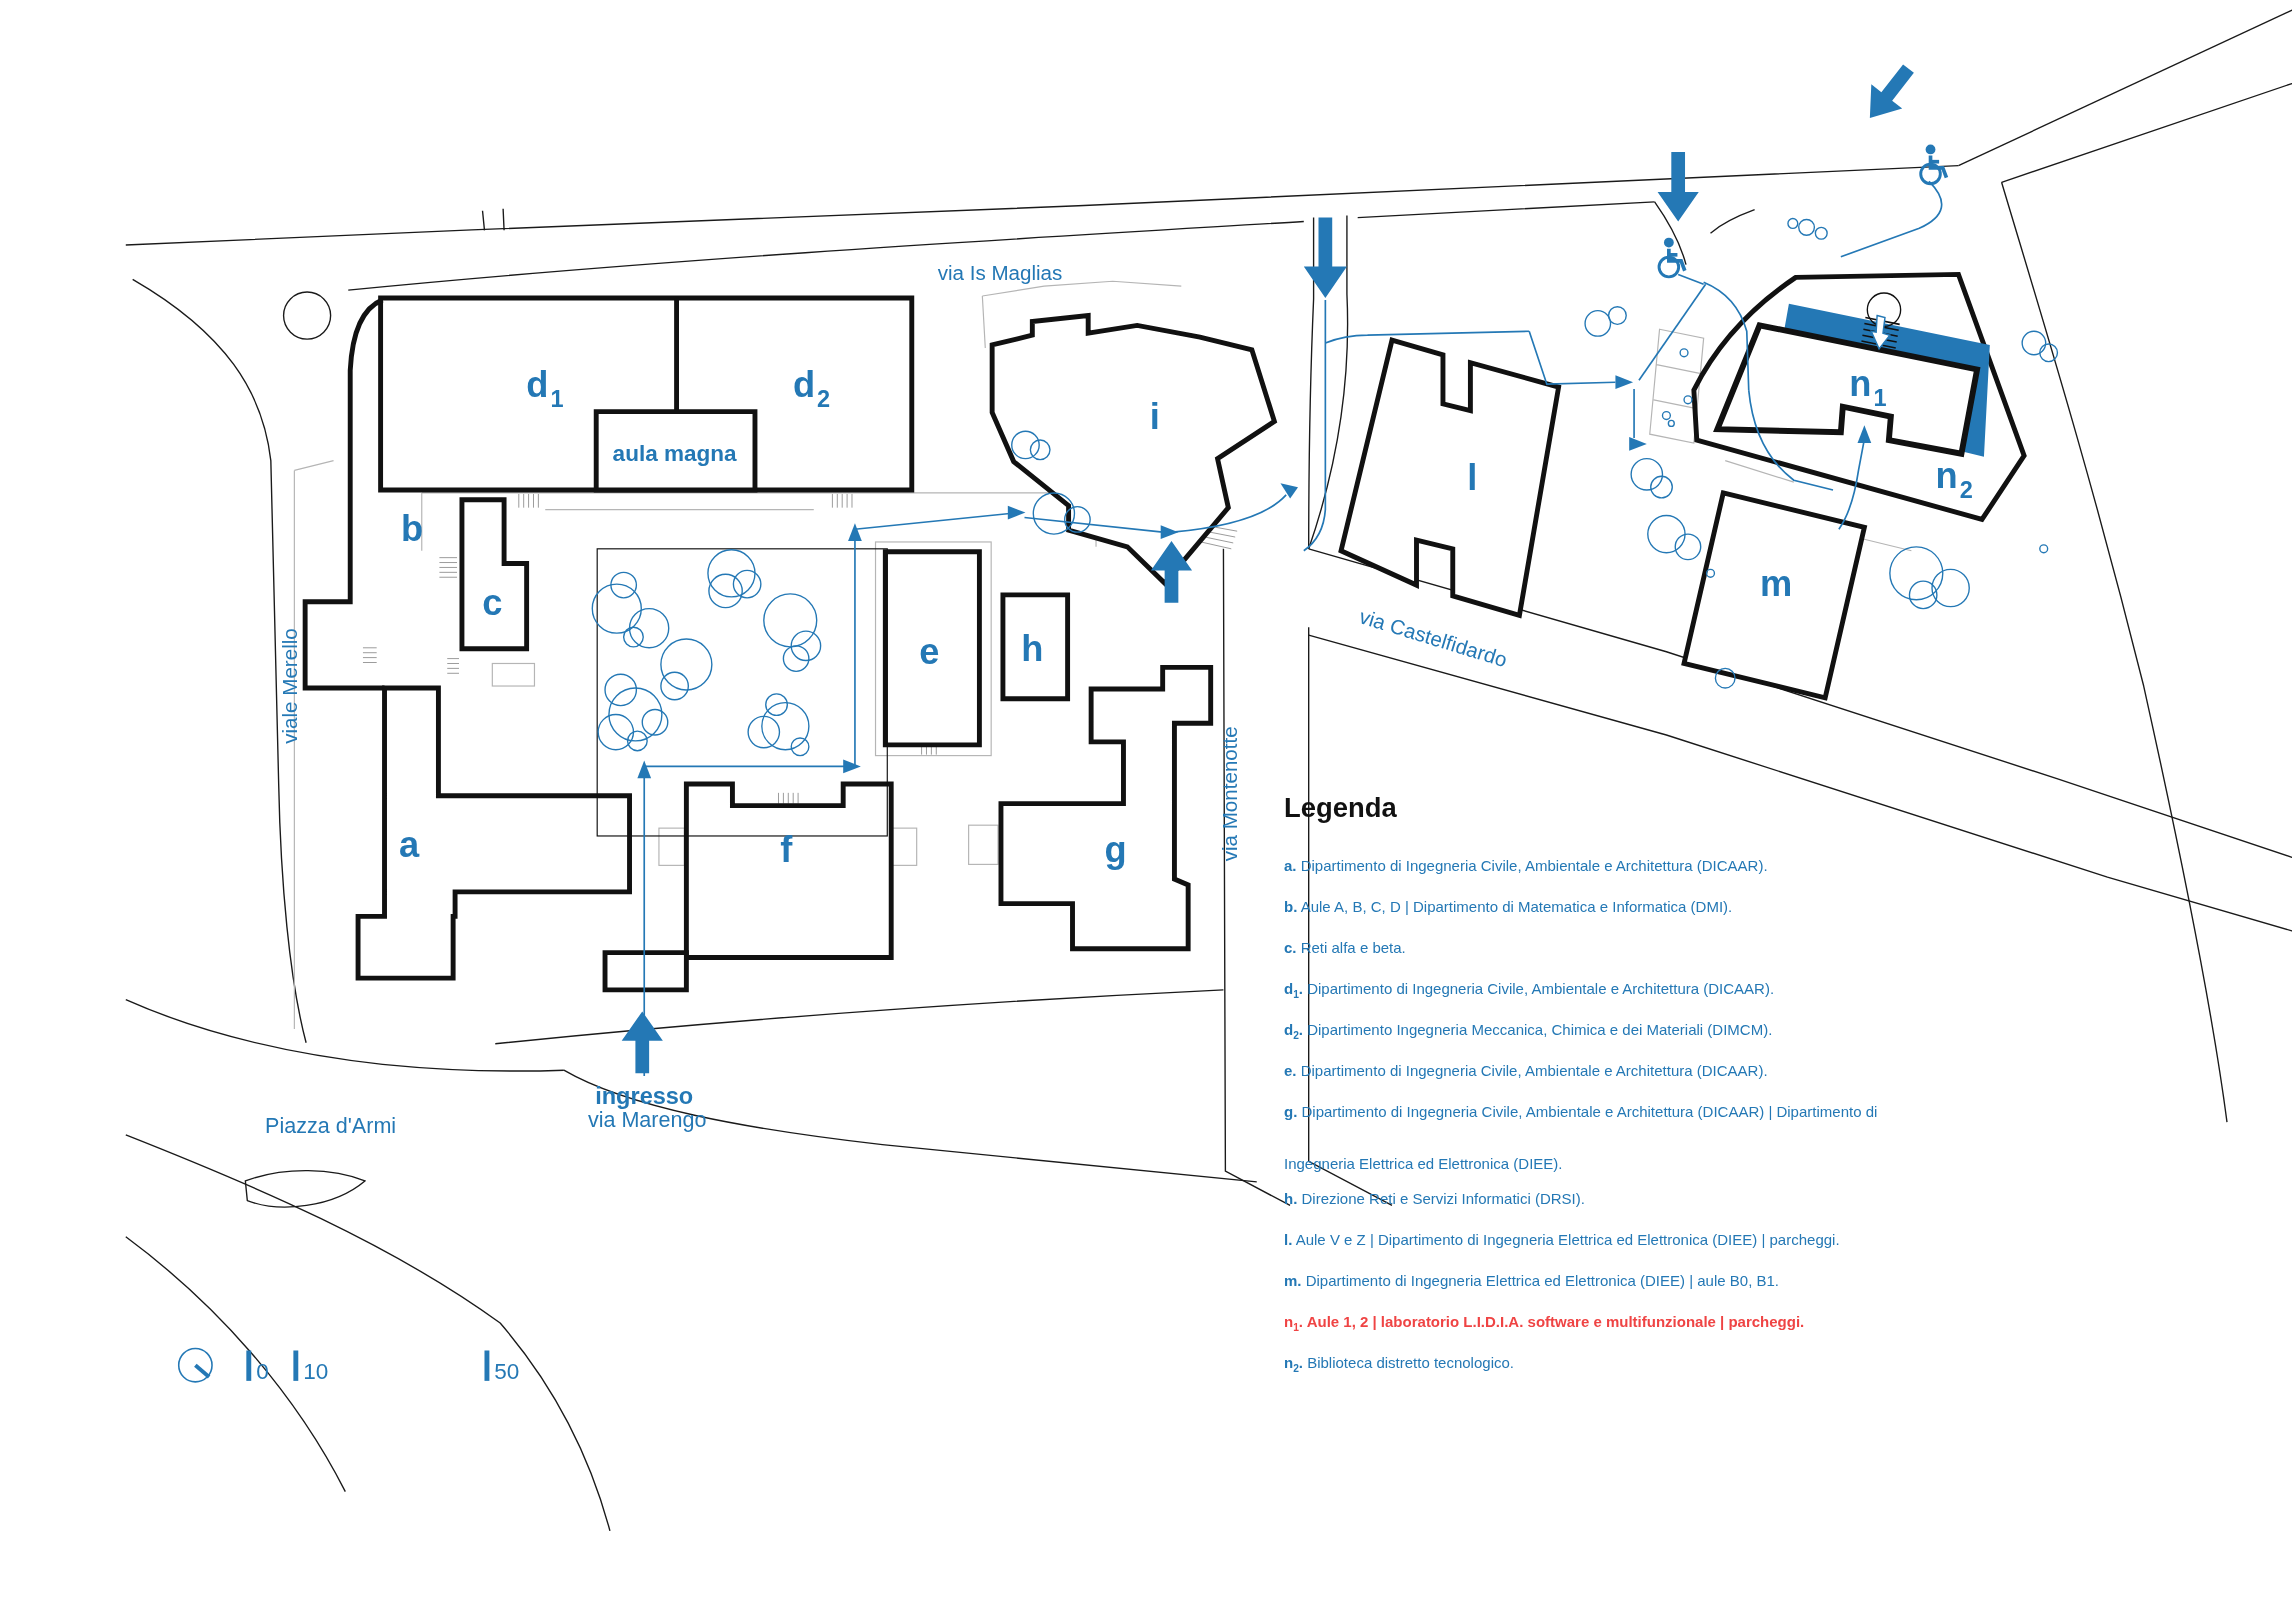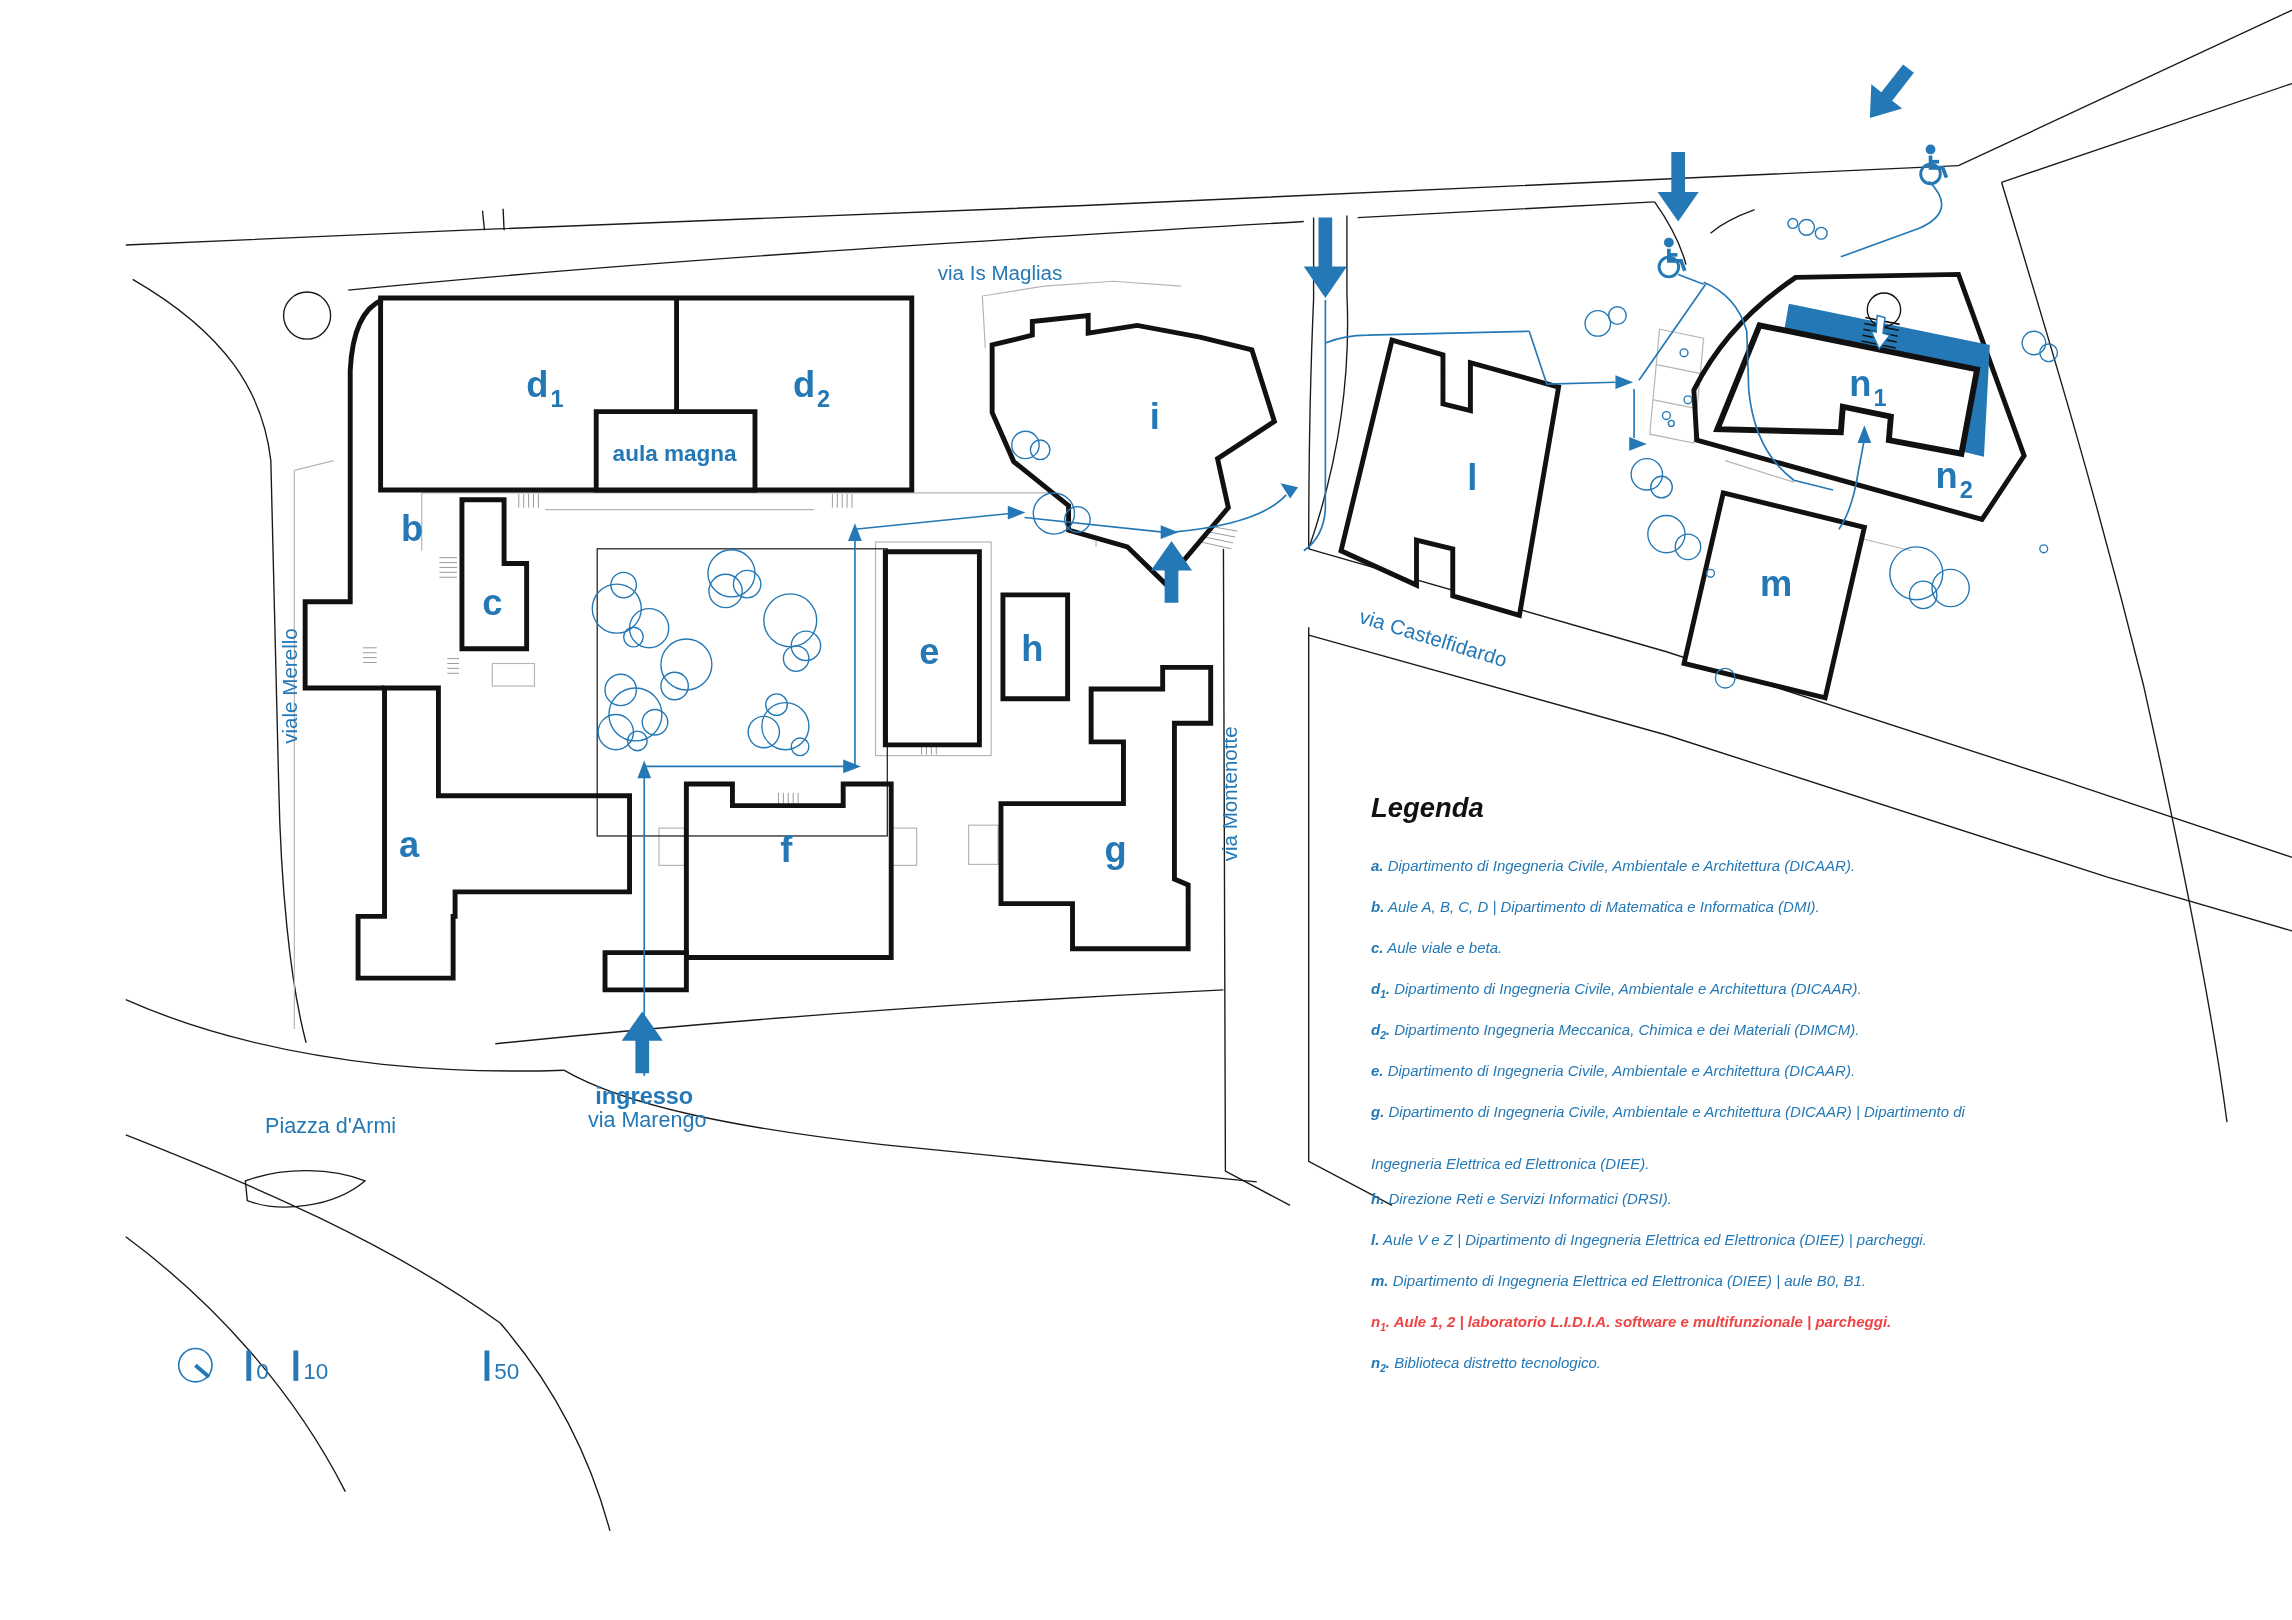--- a/index.html
+++ b/index.html
@@ -6,21 +6,21 @@
   body{width:2293px;height:1620px;position:relative;font-family:"Liberation Sans",sans-serif;overflow:hidden;}
   #map-svg{position:absolute;left:0;top:0;}
   svg text{font-family:"Liberation Sans",sans-serif;}
   .bld-label{font-size:37px;font-weight:bold;fill:#2478b5;text-anchor:middle;}
   .bld-sub{font-size:24px;font-weight:bold;fill:#2478b5;text-anchor:middle;}
   .street-label{font-size:21px;fill:#2478b5;text-anchor:middle;}
   .small-label{font-size:22px;fill:#2478b5;text-anchor:middle;}
   .bold-label{font-size:24px;font-weight:bold;fill:#2478b5;text-anchor:middle;}
   .aula-label{font-size:23px;font-weight:bold;fill:#2478b5;text-anchor:middle;}
   .scale-num{font-size:23px;fill:#2478b5;text-anchor:start;}
-  .legend{position:absolute;left:1371px;top:792px;width:912px;font-style:italic;}
+  .legend{position:absolute;left:1284px;top:792px;width:912px;}
   .legend-title{font-size:27.4px;font-weight:bold;color:#111;margin:0 0 23.5px 0;}
   .legend-row{font-size:15px;line-height:35px;color:#2478b5;white-space:nowrap;}
   .legend-row .lkey{font-weight:bold;}
   .legend-row sub{font-size:0.68em;}
   .legend-row.emph{color:#ef4444;font-weight:bold;}
   .lsecond{display:block;margin-top:11px;}
 </style>
 </head>
 <body>
 
@@ -270,21 +270,21 @@
     <text class="bold-label" x="657" y="1126">ingresso</text>
     <text class="small-label" x="660" y="1150">via Marengo</text>
   </g>
 </svg>
 
 <div class="legend">
   <div class="legend-title">Legenda</div>
 
   <div class="legend-row"><span class="lkey"><span>a</span><sub></sub><span>.</span></span> <span>Dipartimento di Ingegneria Civile, Ambientale e Architettura (DICAAR).</span></div>
   <div class="legend-row"><span class="lkey"><span>b</span><sub></sub><span>.</span></span> <span>Aule A, B, C, D | Dipartimento di Matematica e Informatica (DMI).</span></div>
-  <div class="legend-row"><span class="lkey"><span>c</span><sub></sub><span>.</span></span> <span>Aule viale e beta.</span></div>
+  <div class="legend-row"><span class="lkey"><span>c</span><sub></sub><span>.</span></span> <span>Reti alfa e beta.</span></div>
   <div class="legend-row"><span class="lkey"><span>d</span><sub>1</sub><span>.</span></span> <span>Dipartimento di Ingegneria Civile, Ambientale e Architettura (DICAAR).</span></div>
   <div class="legend-row"><span class="lkey"><span>d</span><sub>2</sub><span>.</span></span> <span>Dipartimento Ingegneria Meccanica, Chimica e dei Materiali (DIMCM).</span></div>
   <div class="legend-row"><span class="lkey"><span>e</span><sub></sub><span>.</span></span> <span>Dipartimento di Ingegneria Civile, Ambientale e Architettura (DICAAR).</span></div>
   <div class="legend-row"><span class="lkey"><span>g</span><sub></sub><span>.</span></span> <span>Dipartimento di Ingegneria Civile, Ambientale e Architettura (DICAAR) | Dipartimento di</span><span class="lsecond">Ingegneria Elettrica ed Elettronica (DIEE).</span></div>
   <div class="legend-row"><span class="lkey"><span>h</span><sub></sub><span>.</span></span> <span>Direzione Reti e Servizi Informatici (DRSI).</span></div>
   <div class="legend-row"><span class="lkey"><span>l</span><sub></sub><span>.</span></span> <span>Aule V e Z | Dipartimento di Ingegneria Elettrica ed Elettronica (DIEE) | parcheggi.</span></div>
   <div class="legend-row"><span class="lkey"><span>m</span><sub></sub><span>.</span></span> <span>Dipartimento di Ingegneria Elettrica ed Elettronica (DIEE) | aule B0, B1.</span></div>
   <div class="legend-row emph"><span class="lkey"><span>n</span><sub>1</sub><span>.</span></span> <span>Aule 1, 2 | laboratorio L.I.D.I.A. software e multifunzionale | parcheggi.</span></div>
   <div class="legend-row"><span class="lkey"><span>n</span><sub>2</sub><span>.</span></span> <span>Biblioteca distretto tecnologico.</span></div>
 </div>

